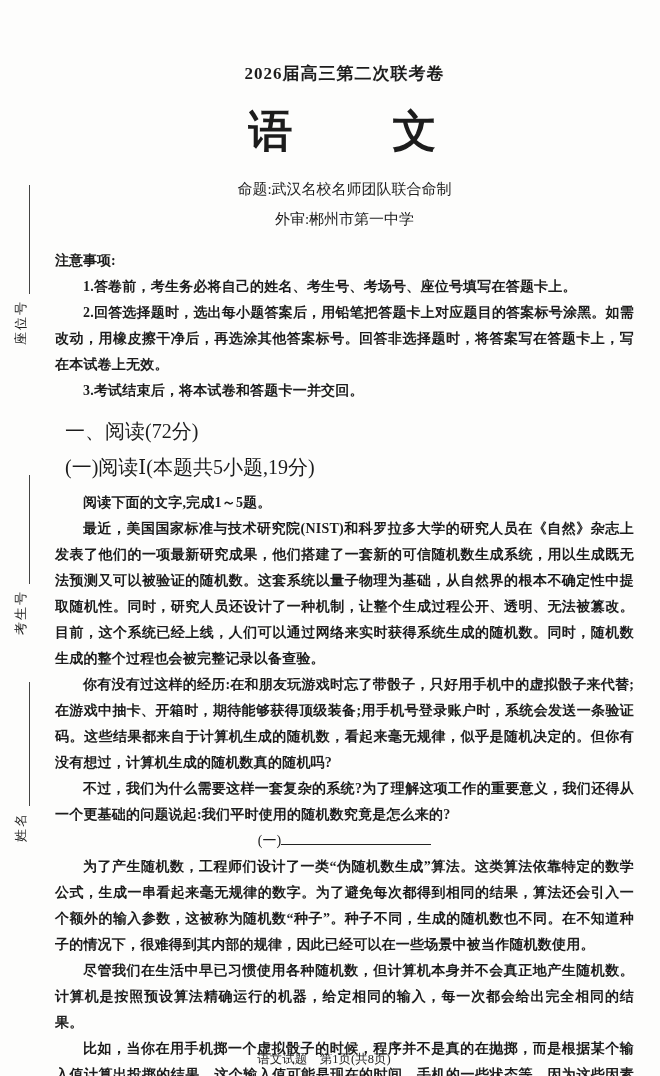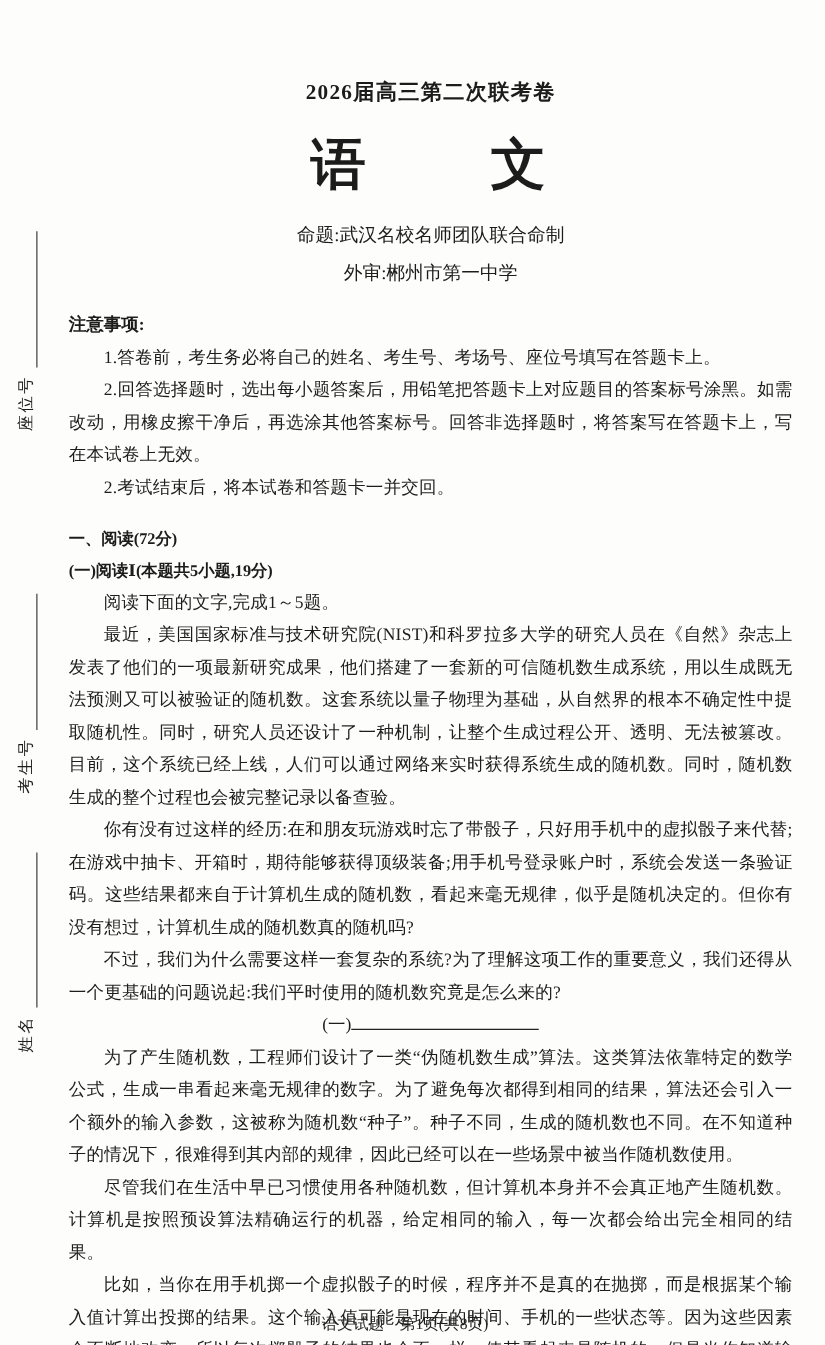--- a/index.html
+++ b/index.html
@@ -42,30 +42,31 @@
     line-height: 30px;
   }
   .body-block { margin-top: 14px; }
   p.para, p.item {
     margin: 0;
     font-size: 14px;
     line-height: 26px;
     text-indent: 2em;
     text-align: justify;
     letter-spacing: 0.2px;
+    font-weight: bold;
   }
   .notice-heading {
     font-size: 14px;
     font-weight: bold;
     line-height: 26px;
   }
   .heading1, .heading2 {
-    margin: 0;
-    font-size: 13px;
-    font-weight: bold;
+    margin: 10px;
+    font-size: 20px;
+    font-weight: normal;
     line-height: 26px;
     text-indent: 0;
   }
   .heading1 { margin-top: 14px; }
   .inner-heading {
     margin: 0;
     font-size: 14px;
     line-height: 26px;
     text-align: center;
   }
@@ -130,21 +131,21 @@
 
     <div class="exam-header">2026届高三第二次联考卷</div>
     <div class="subject-title">语　　文</div>
     <div class="credit">命题:武汉名校名师团队联合命制</div>
     <div class="credit">外审:郴州市第一中学</div>
 
     <div class="body-block">
       <div class="notice-heading">注意事项:</div>
       <p class="item">1.答卷前，考生务必将自己的姓名、考生号、考场号、座位号填写在答题卡上。</p>
       <p class="item">2.回答选择题时，选出每小题答案后，用铅笔把答题卡上对应题目的答案标号涂黑。如需改动，用橡皮擦干净后，再选涂其他答案标号。回答非选择题时，将答案写在答题卡上，写在本试卷上无效。</p>
-      <p class="item">2.考试结束后，将本试卷和答题卡一并交回。</p>
+      <p class="item">3.考试结束后，将本试卷和答题卡一并交回。</p>
     </div>
 
     <p class="heading1">一、阅读(72分)</p>
     <p class="heading2">(一)阅读Ⅰ(本题共5小题,19分)</p>
     <p class="para">阅读下面的文字,完成1～5题。</p>
 
     <p class="para">最近，美国国家标准与技术研究院(NIST)和科罗拉多大学的研究人员在《自然》杂志上发表了他们的一项最新研究成果，他们搭建了一套新的可信随机数生成系统，用以生成既无法预测又可以被验证的随机数。这套系统以量子物理为基础，从自然界的根本不确定性中提取随机性。同时，研究人员还设计了一种机制，让整个生成过程公开、透明、无法被篡改。目前，这个系统已经上线，人们可以通过网络来实时获得系统生成的随机数。同时，随机数生成的整个过程也会被完整记录以备查验。</p>
     <p class="para">你有没有过这样的经历:在和朋友玩游戏时忘了带骰子，只好用手机中的虚拟骰子来代替;在游戏中抽卡、开箱时，期待能够获得顶级装备;用手机号登录账户时，系统会发送一条验证码。这些结果都来自于计算机生成的随机数，看起来毫无规律，似乎是随机决定的。但你有没有想过，计算机生成的随机数真的随机吗?</p>
     <p class="para">不过，我们为什么需要这样一套复杂的系统?为了理解这项工作的重要意义，我们还得从一个更基础的问题说起:我们平时使用的随机数究竟是怎么来的?</p>
 

